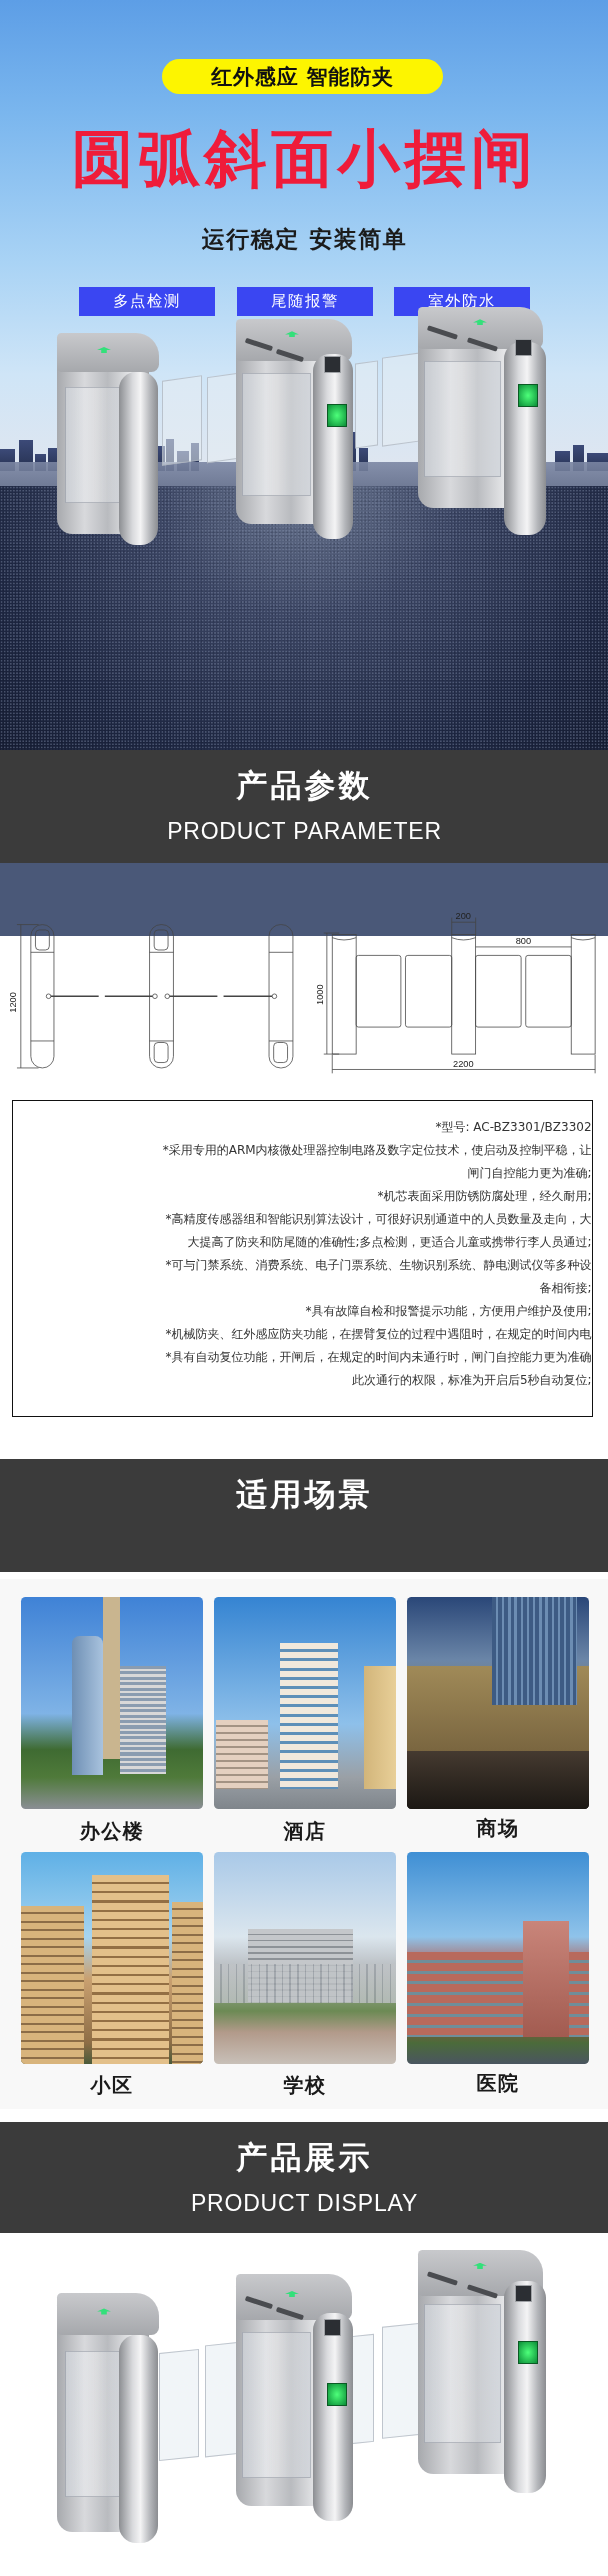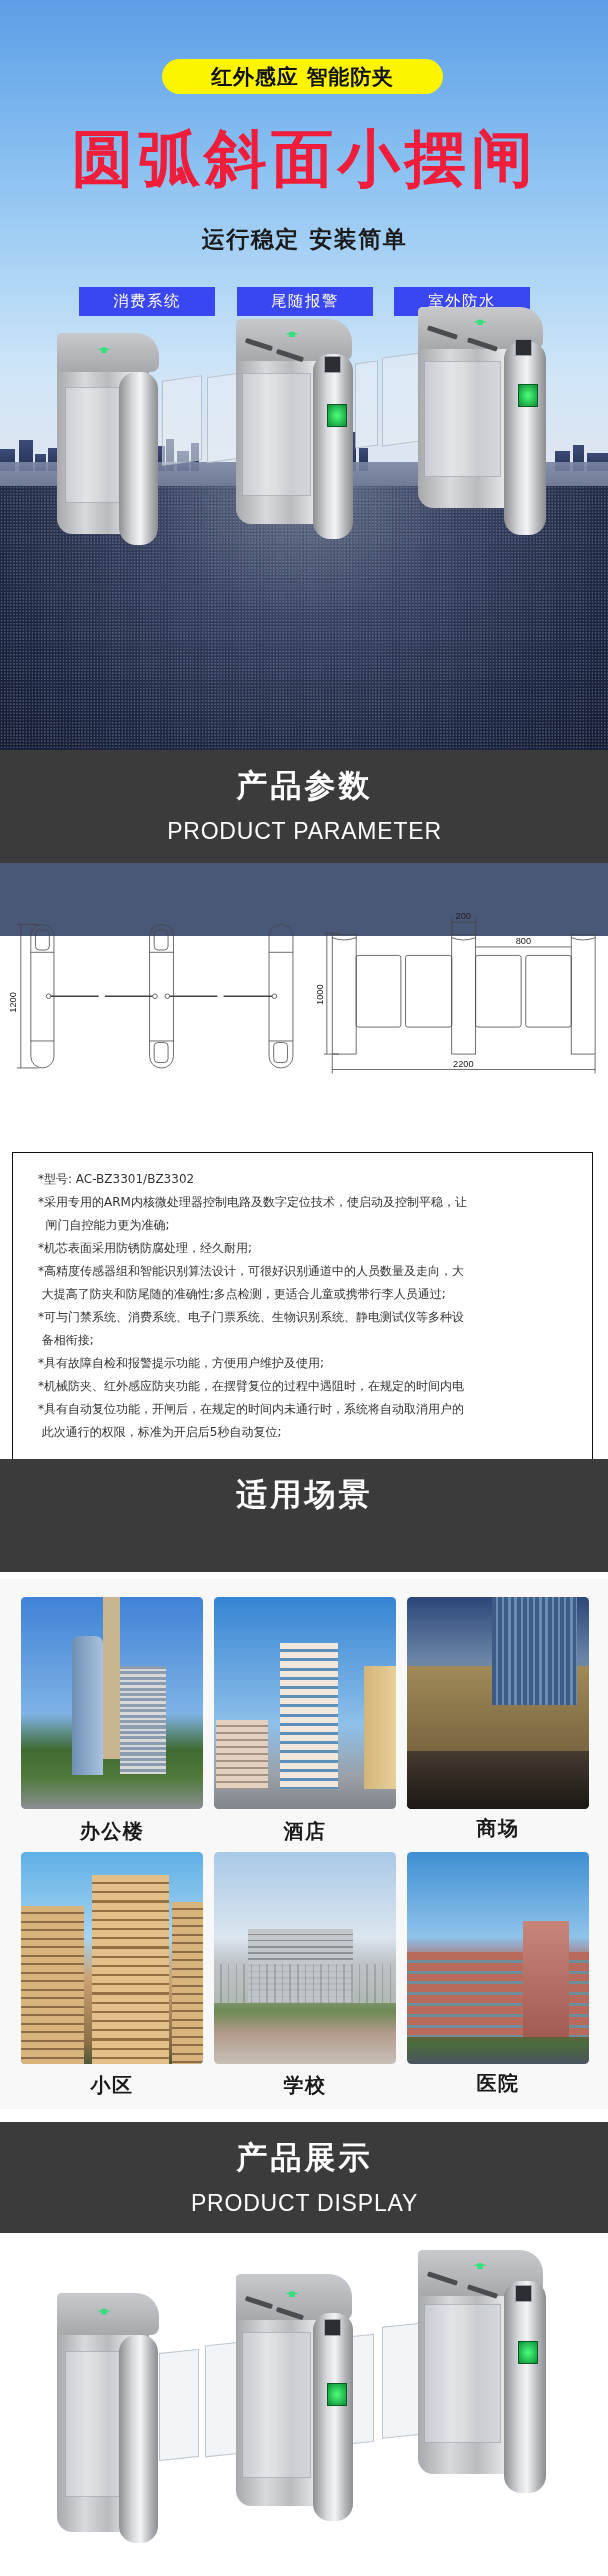--- a/index.html
+++ b/index.html
@@ -33,21 +33,21 @@
 .ts .slot{position:absolute;height:4.6px;background:#4a4c50;border-radius:1.5px;transform:rotate(18deg);}
 .ts .reader{position:absolute;width:17px;height:17px;background:#2b2e33;border:1.5px solid #9fa2a6;}
 .wing{position:absolute;background:rgba(230,236,242,.55);border:0.8px solid rgba(170,176,186,.7);}
 
 .band{left:0;width:609px;background:#3b3b3b;color:#fff;text-align:center;}
 .band .cn{font-size:31px;font-weight:bold;letter-spacing:3.1px;line-height:40px;}
 .band .en{font-size:23px;letter-spacing:0.8px;line-height:31px;font-family:"Liberation Sans",sans-serif;}
 
 svg text{font-family:"Liberation Sans",sans-serif;}
 
-.spec{left:11.6px;top:1152px;width:581px;height:317px;border:1.5px solid #111;padding:15.4px 0 0 25.4px;}
+.spec{left:11.6px;top:1100px;width:581px;height:317px;border:1.5px solid #111;padding:15.4px 0 0 25.4px;text-align:right;}
 .spec .line{font-size:12px;color:#333;line-height:23px;white-space:pre;}
 
 .scen-bg{left:0;top:1579px;width:609px;height:530px;background:#f8f8f8;}
 .scen{position:absolute;width:182px;border-radius:4.6px;overflow:hidden;}
 .scen-label{position:absolute;width:182px;text-align:center;font-size:20px;font-weight:bold;color:#1a1a1a;letter-spacing:1.5px;}
 </style>
 </head>
 <body>
 
 <div id="hero" class="abs">
@@ -67,21 +67,21 @@
     <div class="bldg" style="left:555px;width:15.4px;height:20px"></div>
     <div class="bldg" style="left:573px;width:10.8px;height:26px"></div>
     <div class="bldg" style="left:587px;width:21.6px;height:18.5px"></div>
   </div>
   <div class="abs water"></div>
   <div class="abs ground"></div>
 
   <div class="abs pill">红外感应 智能防夹</div>
   <div class="abs hero-title">圆弧斜面小摆闸</div>
   <div class="abs hero-sub">运行稳定 安装简单</div>
-  <div class="abs feat" style="left:79px">消费系统</div>
+  <div class="abs feat" style="left:79px">多点检测</div>
   <div class="abs feat" style="left:237px">尾随报警</div>
   <div class="abs feat" style="left:394px">室外防水</div>
 
   <div class="wing" style="left:162px;top:378px;width:40px;height:85px;transform:skewY(-8deg)"></div>
   <div class="wing" style="left:207px;top:374px;width:45px;height:86px;transform:skewY(-8deg)"></div>
   <div class="wing" style="left:355px;top:362px;width:23px;height:85px;transform:skewY(-8deg)"></div>
   <div class="wing" style="left:382px;top:355px;width:39px;height:89px;transform:skewY(-8deg)"></div>
 
   <div class="ts" style="left:57px;top:333px;width:108px;height:216px">
     <div class="body" style="left:0;top:7.7px;width:92px;height:193px"></div>
@@ -183,21 +183,21 @@
   <div class="line">*型号: AC-BZ3301/BZ3302</div>
   <div class="line">*采用专用的ARM内核微处理器控制电路及数字定位技术，使启动及控制平稳，让</div>
   <div class="line">  闸门自控能力更为准确;</div>
   <div class="line">*机芯表面采用防锈防腐处理，经久耐用;</div>
   <div class="line">*高精度传感器组和智能识别算法设计，可很好识别通道中的人员数量及走向，大</div>
   <div class="line"> 大提高了防夹和防尾随的准确性;多点检测，更适合儿童或携带行李人员通过;</div>
   <div class="line">*可与门禁系统、消费系统、电子门票系统、生物识别系统、静电测试仪等多种设</div>
   <div class="line"> 备相衔接;</div>
   <div class="line">*具有故障自检和报警提示功能，方便用户维护及使用;</div>
   <div class="line">*机械防夹、红外感应防夹功能，在摆臂复位的过程中遇阻时，在规定的时间内电</div>
-  <div class="line">*具有自动复位功能，开闸后，在规定的时间内未通行时，系统将自动取消用户的</div>
+  <div class="line">*具有自动复位功能，开闸后，在规定的时间内未通行时，闸门自控能力更为准确</div>
   <div class="line"> 此次通行的权限，标准为开启后5秒自动复位;</div>
 </div>
 
 <div class="abs band" style="top:1459px;height:113px;padding-top:15.4px">
   <div class="cn">适用场景</div>
 </div>
 
 <div class="abs scen-bg"></div>
 
 <div class="scen" style="left:21px;top:1597px;height:212px;background:linear-gradient(180deg,#3f82d6 0%,#7fb3e6 55%,#3f6b32 72%,#4f7a3a 85%,#8a8e94 100%)">

